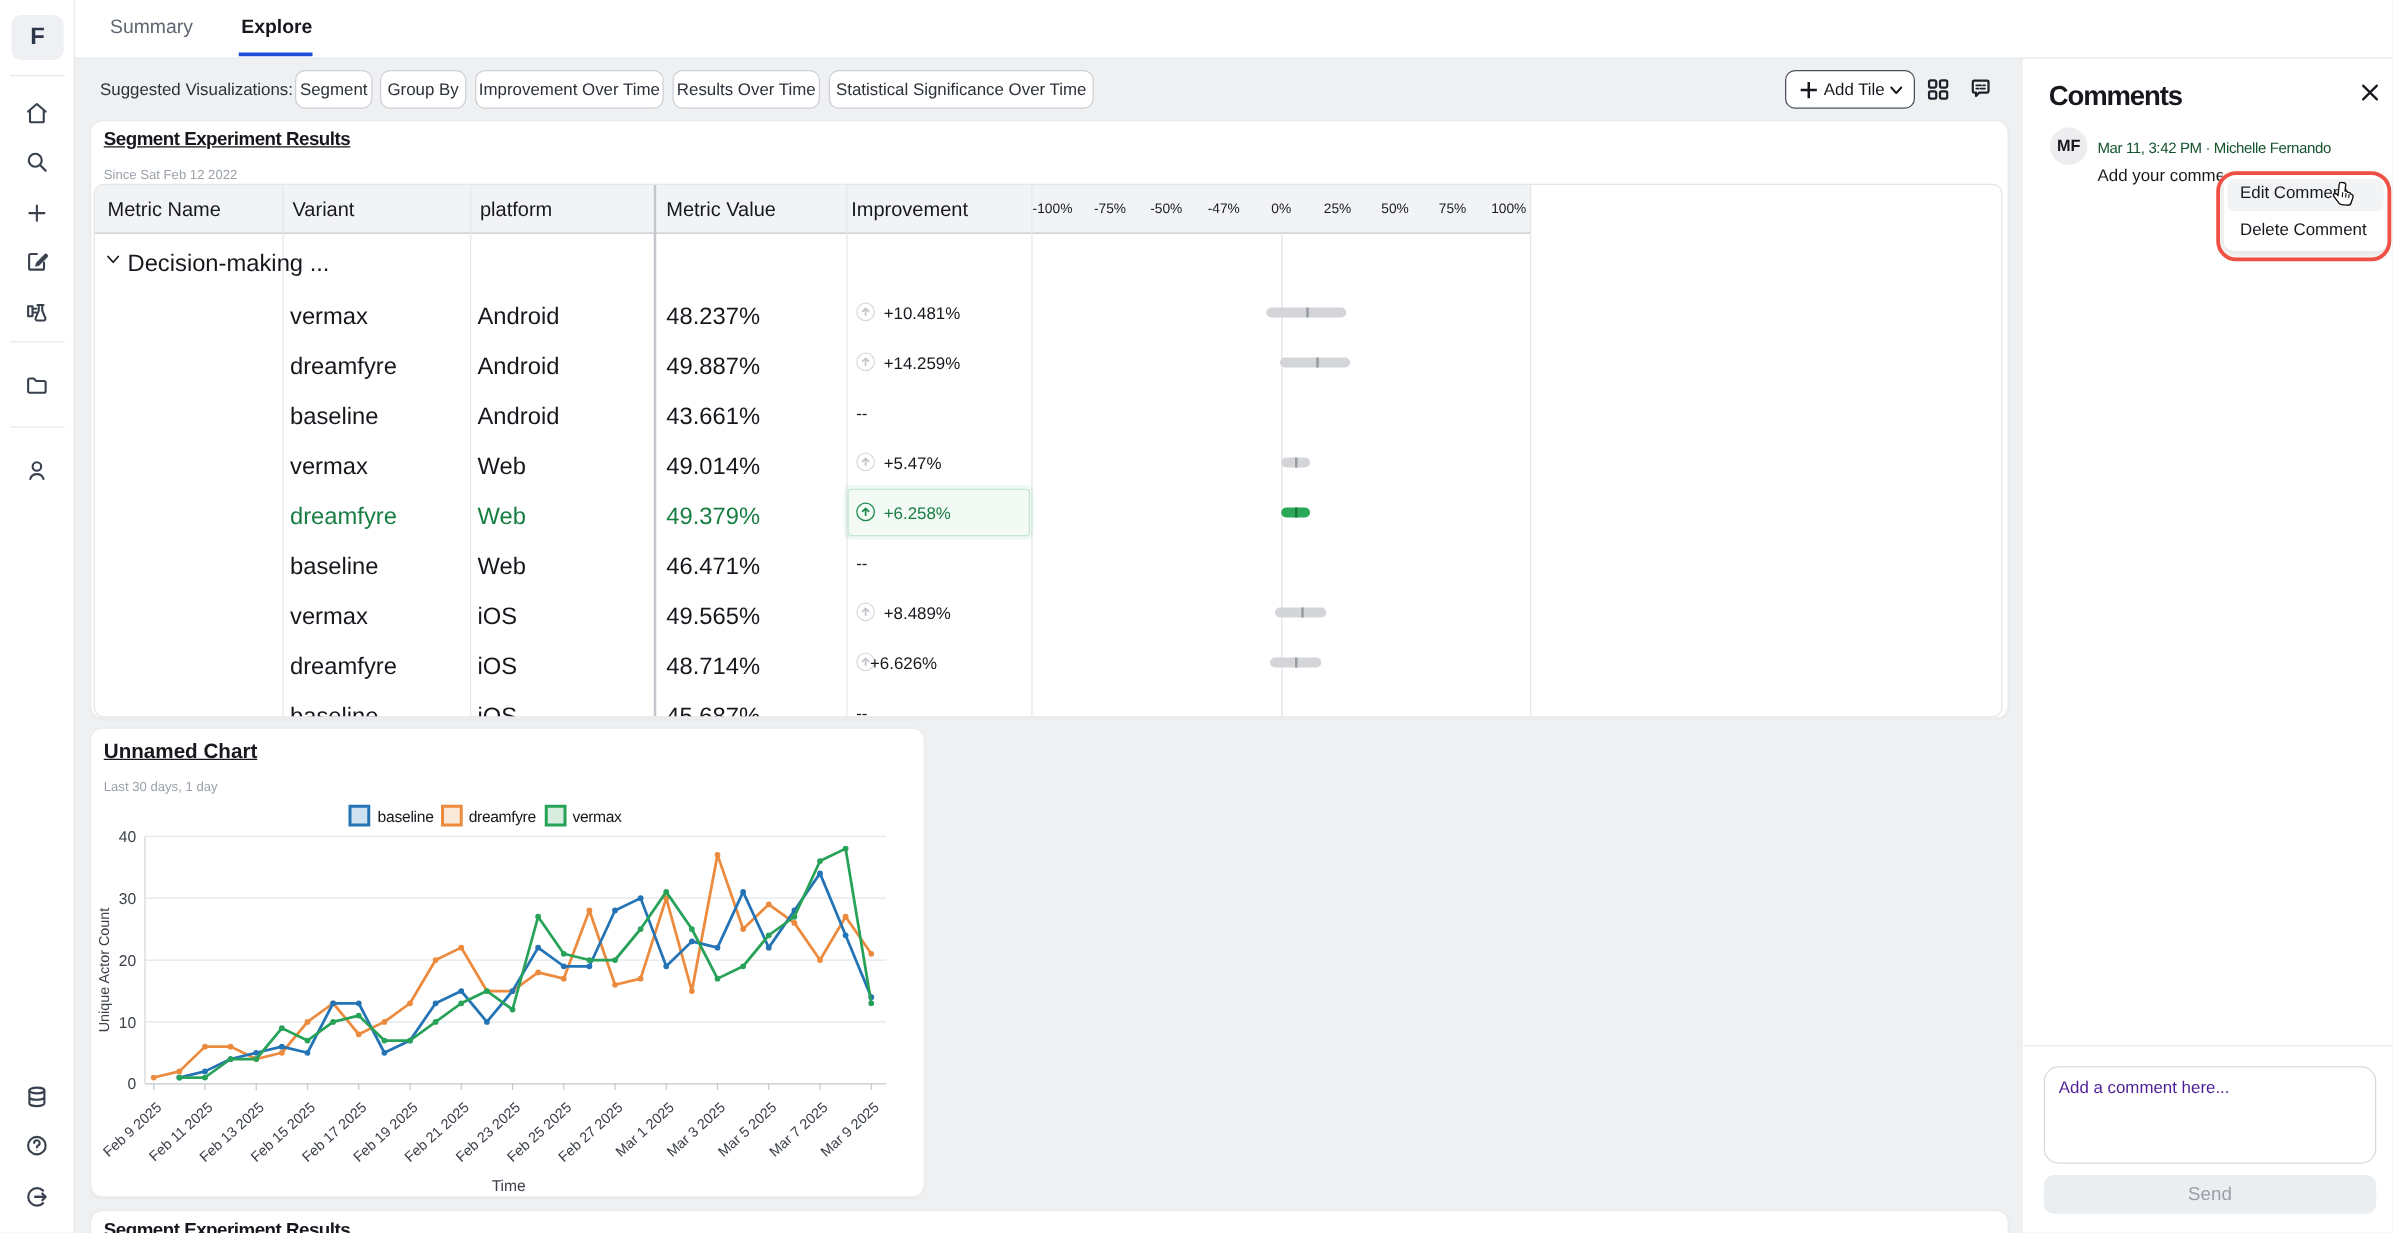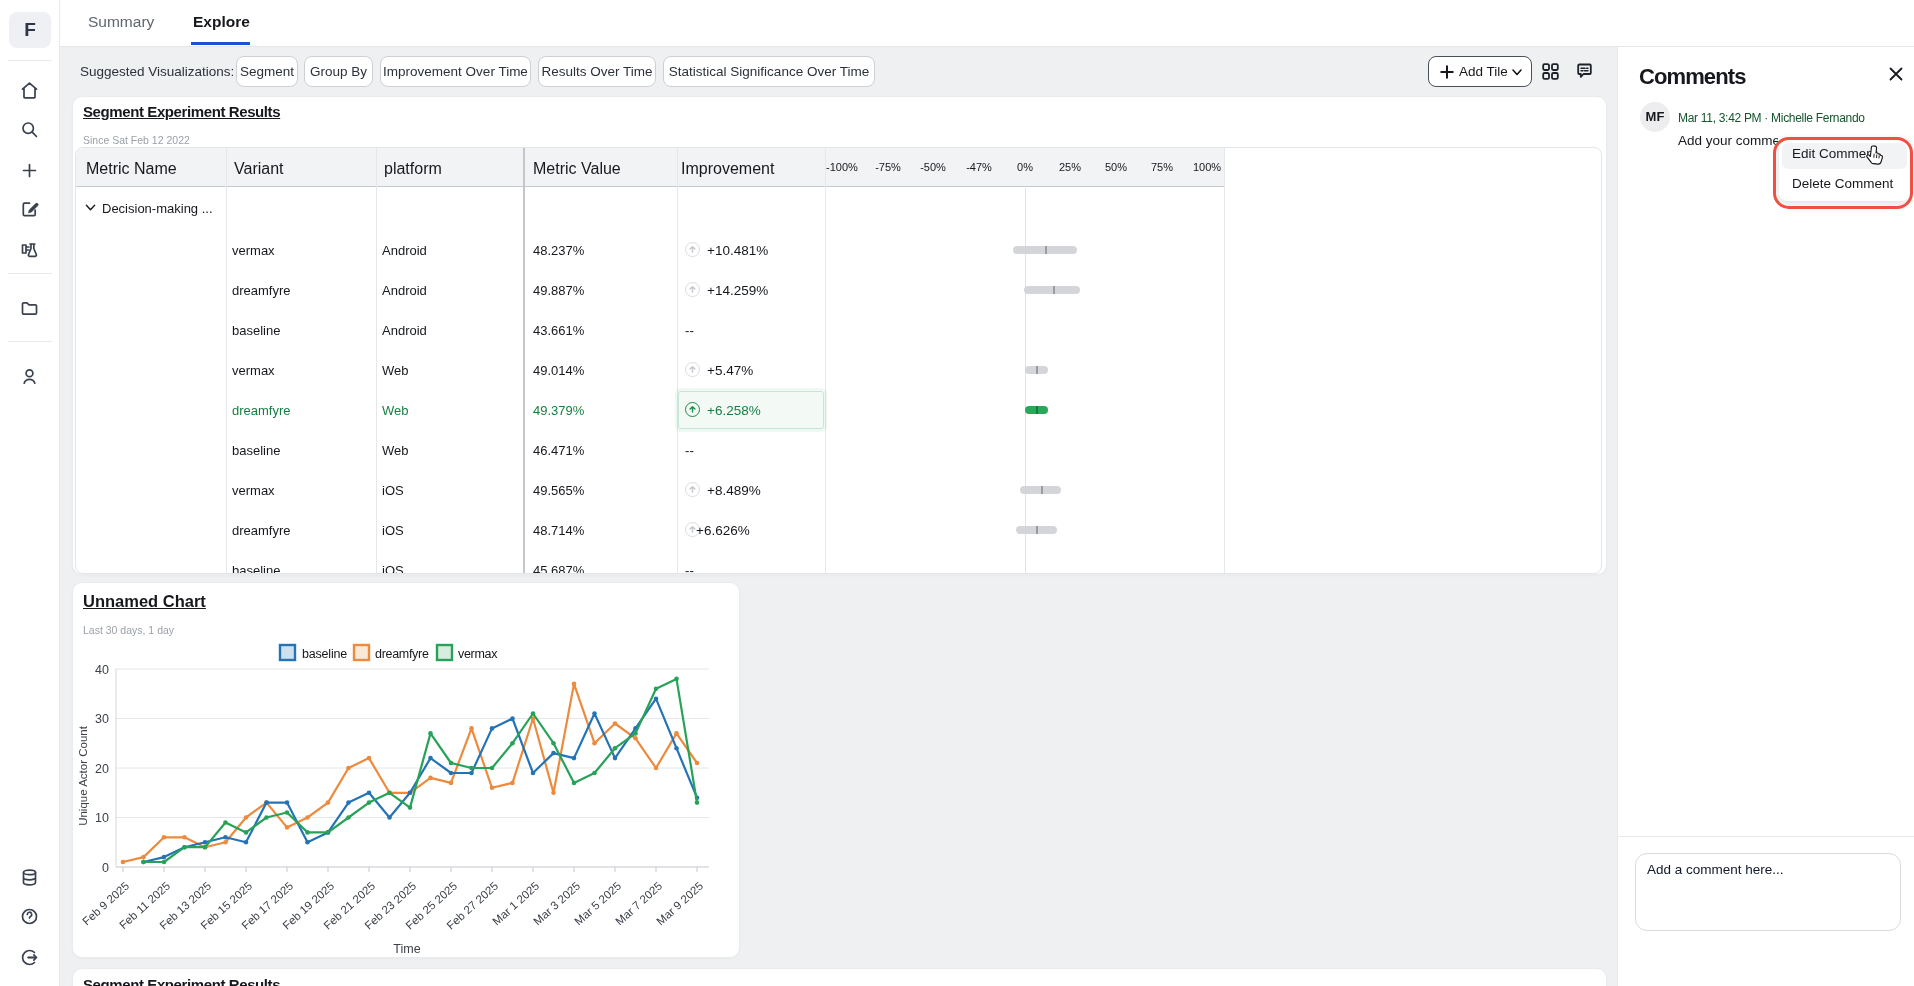--- a/index.html
+++ b/index.html
@@ -26,21 +26,21 @@
 
 .tile { background:#fff; border:1px solid #e9ebed; border-radius:10px; box-shadow:0 1px 2px rgba(0,0,0,0.03); }
 .ttitle { font-size:15px; font-weight:bold; color:#16181d; text-decoration:underline; letter-spacing:-0.4px; }
 .tsub { font-size:10.5px; color:#9aa1a9; }
 
 #tbox { left:2px; top:50px; width:1527px; height:427px; border:1px solid #e3e5e8; border-radius:8px; overflow:hidden; }
 #thead { left:0; top:0; width:1148px; height:39px; background:#f2f3f5; border-bottom:1px solid #c6c9ce; }
 .hcell { top:12px; font-size:16px; color:#16181d; }
 .vline { top:0; width:1px; height:425px; background:#e5e7ea; }
 .axlab { top:13px; font-size:11px; color:#16181d; width:46px; text-align:center; }
-.cell { font-size:13px; color:#16181d;text-align:center; }
+.cell { font-size:19px; color:#16181d;text-align:center; }
 .gtxt { color:#177e42 !important; }
 .bar { height:8px; border-radius:4px; background:#d3d5d8; }
 .bar i { position:absolute; top:0; width:2px; height:8px; background:#989ca2; }
 .imp { font-size:13.5px; color:#16181d; }
 .impic { width:15px; height:15px; border:1.4px solid #d9dcdf; border-radius:50%; }
 .impic svg { display:block; width:100%; height:100%; stroke:#c2c6cb; fill:none; stroke-width:1.6; stroke-linecap:round; stroke-linejoin:round; }
 
 #cpanel { left:1617px; top:47px; width:297px; height:939px; background:#fff; border-left:1px solid #e6e8ea; }
 
 #redbox { left:155px; top:90px; width:140px; height:72px; border:3px solid #f04f43; border-radius:16px; }
@@ -436,14 +436,15 @@
     <div class="abs" style="left:13px;top:38px;font-size:13.5px;color:#16181d">Delete Comment</div>
   </div>
   <div class="abs" id="redbox"></div>
   <svg class="abs" style="left:248px;top:98px" width="19" height="22" viewBox="0 0 19 22">
     <path d="M5.2 1.3 c-0.9 0 -1.5 0.7 -1.5 1.6 l0 9.2 -1.2 -1.1 c-1.5 -1.2 -3.3 0.6 -2 2 l4.6 4.9 c0.6 0.7 1.3 1 2.2 1 l4.6 0 c1.5 0 2.6 -1 2.9 -2.5 l0.9 -4.2 c0.3 -1.5 -0.6 -2.4 -2 -2.4 -0.3 -1 -1.4 -1.4 -2.4 -1.1 -0.4 -0.9 -1.5 -1.2 -2.4 -0.8 l0 -5 c0 -0.9 -0.7 -1.6 -1.7 -1.6 z" fill="#fff" stroke="#111" stroke-width="1.1" stroke-linejoin="round" transform="translate(1,0) rotate(6 9 9)"></path>
     <path d="M7.2 9 l0 4 M9.9 9.4 l0 3.6 M12.4 10 l0 3" stroke="#111" stroke-width="0.9" fill="none" transform="translate(1,0) rotate(6 9 9)"></path>
   </svg>
 
   <div class="abs" style="left:0;top:789px;width:297px;height:1px;background:#e8eaec"></div>
   <div class="abs" style="left:17px;top:806px;width:266px;height:78px;border:1px solid #d6d9dd;border-radius:12px"></div>
-  <div class="abs" style="left:29px;top:815px;font-size:13.5px;color:#0f172a">Add a comment here...</div>
+  <div class="abs" style="left:29px;top:815px;font-size:13.5px;color:#4c1d95">Add a comment here...</div>
+  <div class="abs" style="left:17px;top:893px;width:266px;height:31px;background:#ebeef1;border-radius:8px;text-align:center;line-height:31px;font-size:15px;color:#9aa0a8">Send</div>
 </div>
 
 </body></html>

